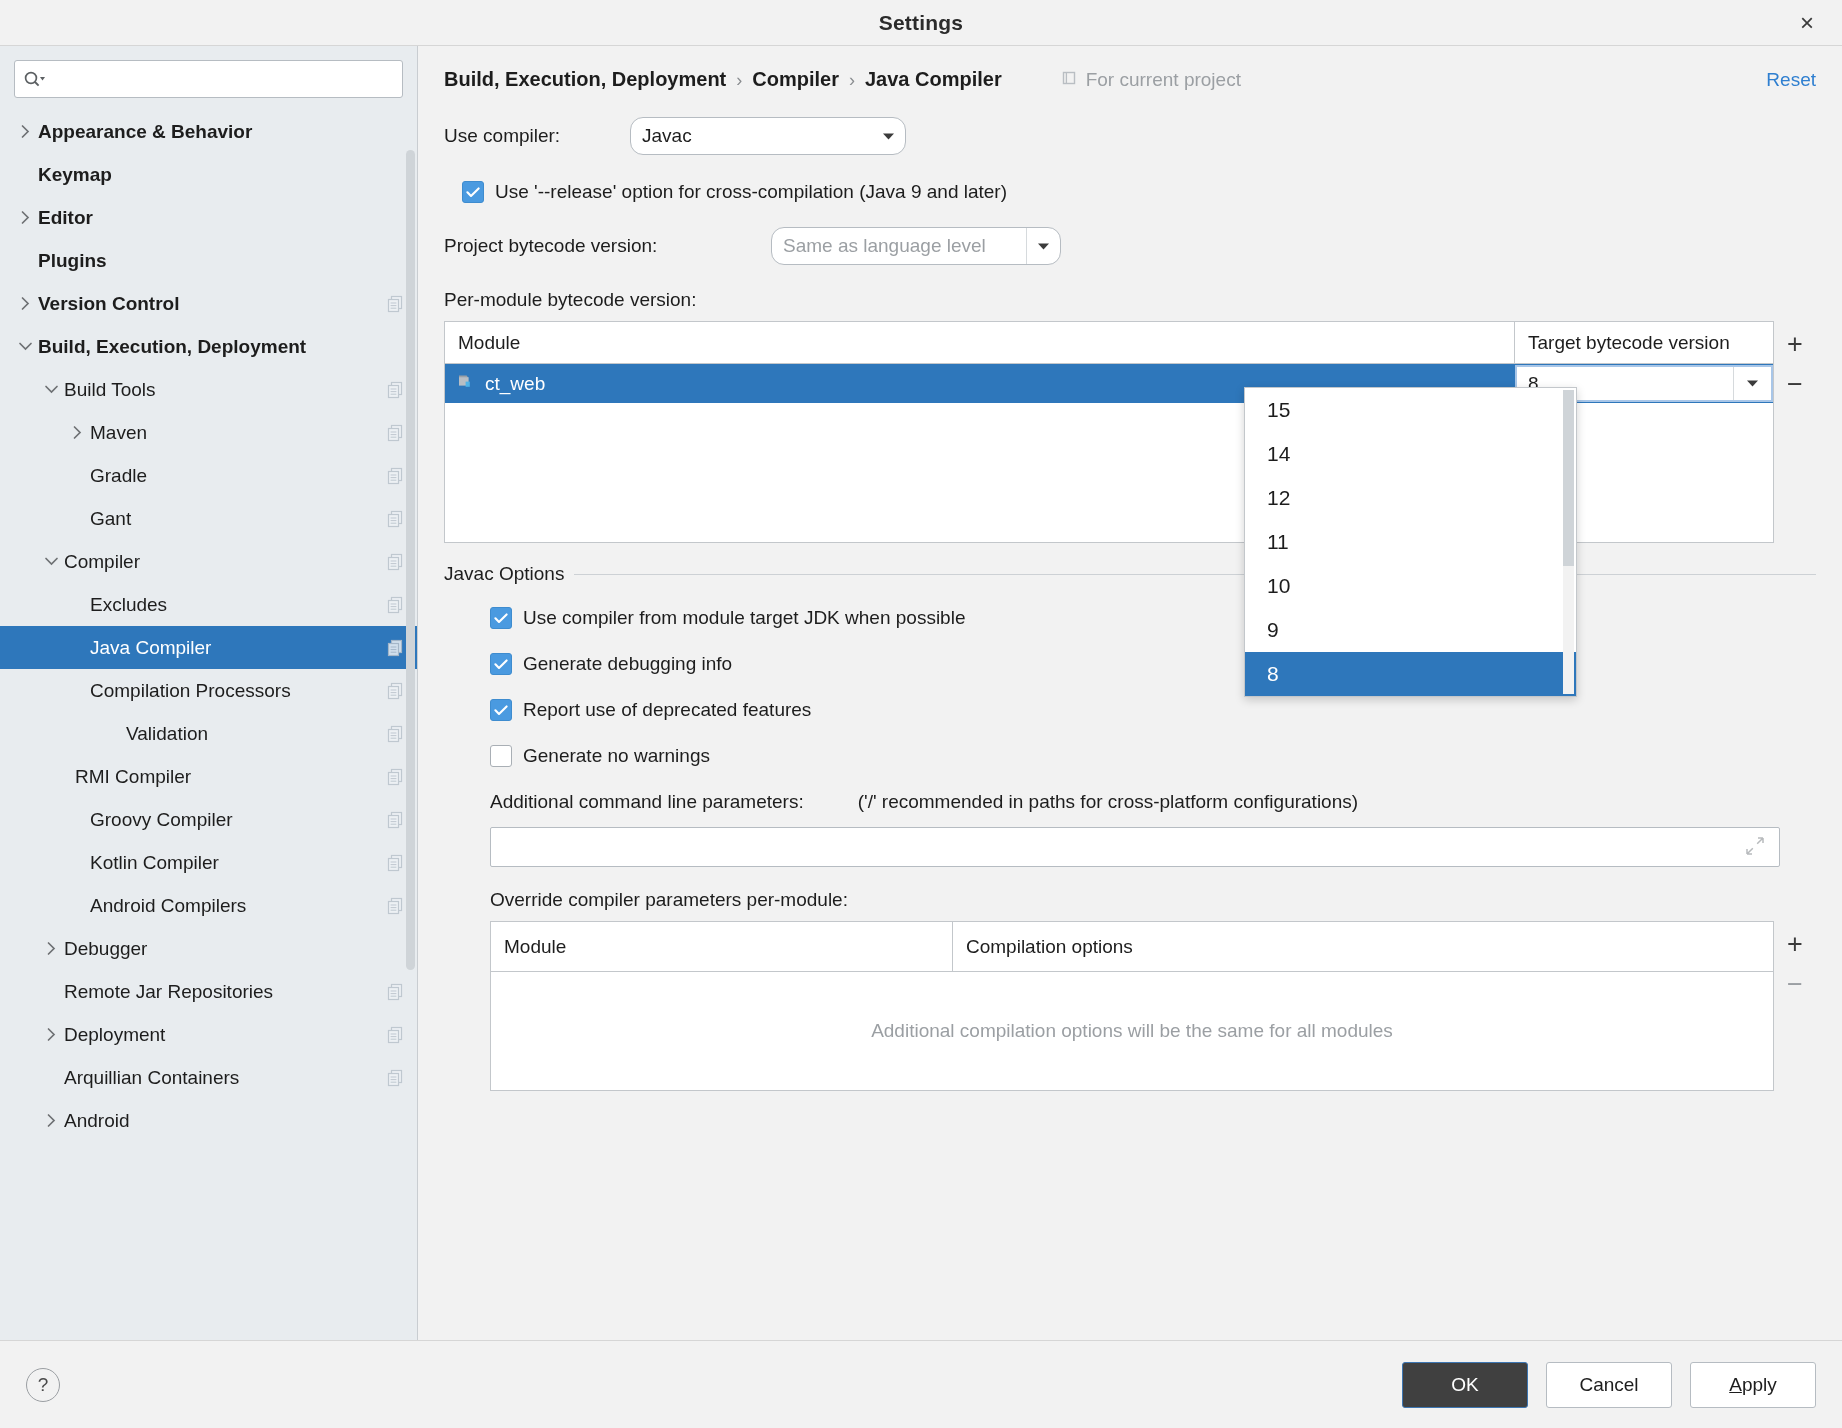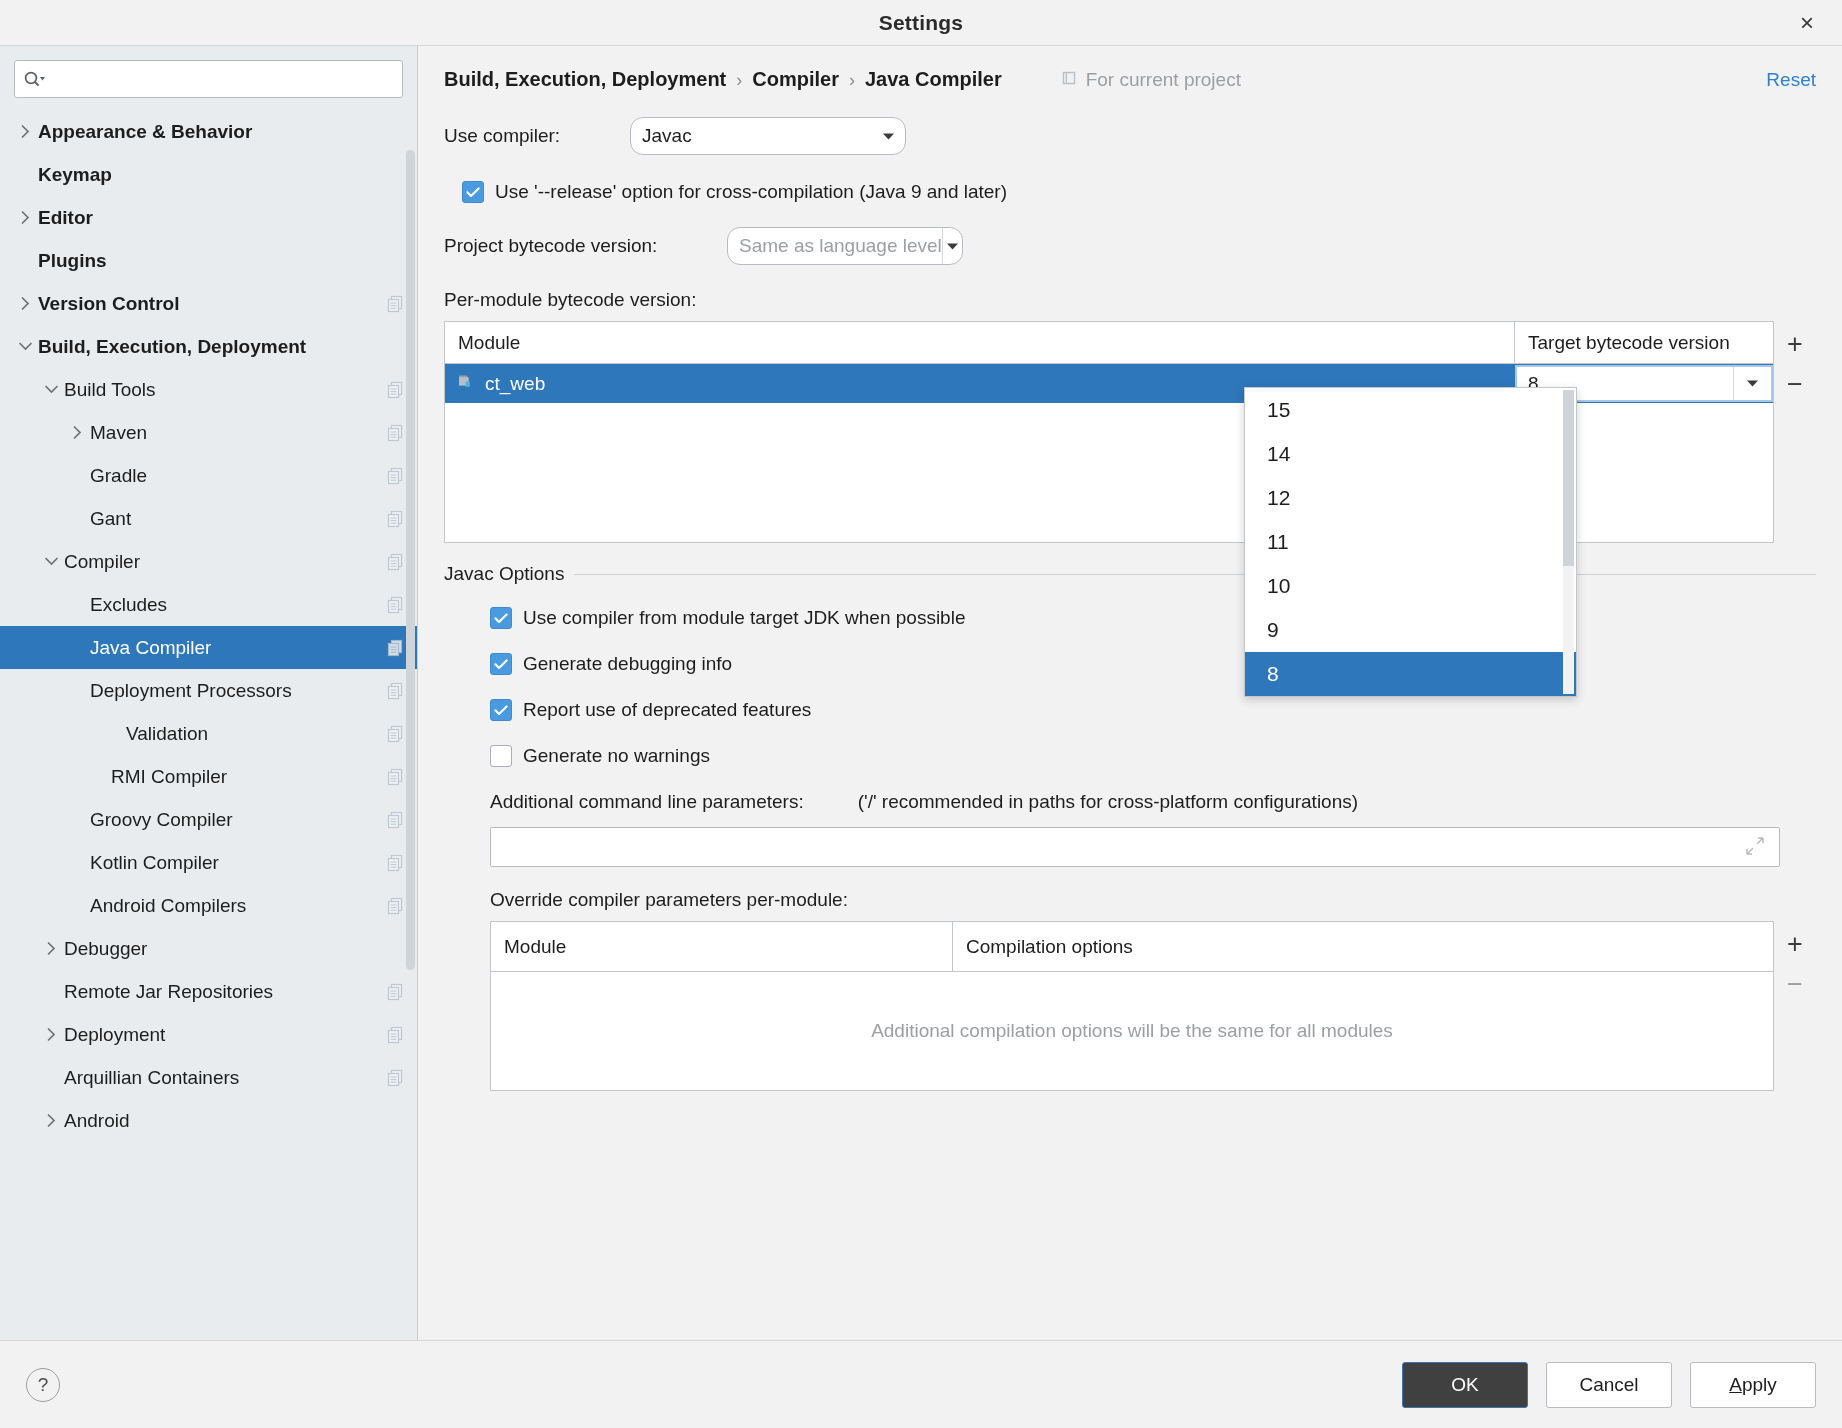--- a/index.html
+++ b/index.html
@@ -338,41 +338,41 @@
             <span class="copy-badge"><svg width="18" height="18" viewBox="0 0 18 18">
                 <rect x="4.5" y="1.5" width="10" height="12" fill="#eef2f6" stroke="#b9c2cb" stroke-width="1.2"></rect>
                 <rect x="1.5" y="4.5" width="10" height="12" fill="#eef2f6" stroke="#b9c2cb" stroke-width="1.2"></rect>
                 <line x1="3.6" y1="8" x2="9.4" y2="8" stroke="#b9c2cb" stroke-width="1"></line>
                 <line x1="3.6" y1="10.6" x2="9.4" y2="10.6" stroke="#b9c2cb" stroke-width="1"></line>
                 <line x1="3.6" y1="13.2" x2="9.4" y2="13.2" stroke="#b9c2cb" stroke-width="1"></line>
               </svg></span>
           </div>
           <div class="tree-item" style="padding-left: 64px;">
             <span class="twisty"></span>
-            <span class="tree-label">Deployment Processors</span>
+            <span class="tree-label">Compilation Processors</span>
             <span class="copy-badge"><svg width="18" height="18" viewBox="0 0 18 18">
                 <rect x="4.5" y="1.5" width="10" height="12" fill="#eef2f6" stroke="#b9c2cb" stroke-width="1.2"></rect>
                 <rect x="1.5" y="4.5" width="10" height="12" fill="#eef2f6" stroke="#b9c2cb" stroke-width="1.2"></rect>
                 <line x1="3.6" y1="8" x2="9.4" y2="8" stroke="#b9c2cb" stroke-width="1"></line>
                 <line x1="3.6" y1="10.6" x2="9.4" y2="10.6" stroke="#b9c2cb" stroke-width="1"></line>
                 <line x1="3.6" y1="13.2" x2="9.4" y2="13.2" stroke="#b9c2cb" stroke-width="1"></line>
               </svg></span>
           </div>
           <div class="tree-item" style="padding-left: 100px;">
             <span class="twisty"></span>
             <span class="tree-label">Validation</span>
             <span class="copy-badge"><svg width="18" height="18" viewBox="0 0 18 18">
                 <rect x="4.5" y="1.5" width="10" height="12" fill="#eef2f6" stroke="#b9c2cb" stroke-width="1.2"></rect>
                 <rect x="1.5" y="4.5" width="10" height="12" fill="#eef2f6" stroke="#b9c2cb" stroke-width="1.2"></rect>
                 <line x1="3.6" y1="8" x2="9.4" y2="8" stroke="#b9c2cb" stroke-width="1"></line>
                 <line x1="3.6" y1="10.6" x2="9.4" y2="10.6" stroke="#b9c2cb" stroke-width="1"></line>
                 <line x1="3.6" y1="13.2" x2="9.4" y2="13.2" stroke="#b9c2cb" stroke-width="1"></line>
               </svg></span>
           </div>
-          <div class="tree-item" style="padding-left: 85px;">
+          <div class="tree-item" style="padding-left: 37px; gap: 12px;">
             <span class="twisty"></span>
             <span class="tree-label">RMI Compiler</span>
             <span class="copy-badge"><svg width="18" height="18" viewBox="0 0 18 18">
                 <rect x="4.5" y="1.5" width="10" height="12" fill="#eef2f6" stroke="#b9c2cb" stroke-width="1.2"></rect>
                 <rect x="1.5" y="4.5" width="10" height="12" fill="#eef2f6" stroke="#b9c2cb" stroke-width="1.2"></rect>
                 <line x1="3.6" y1="8" x2="9.4" y2="8" stroke="#b9c2cb" stroke-width="1"></line>
                 <line x1="3.6" y1="10.6" x2="9.4" y2="10.6" stroke="#b9c2cb" stroke-width="1"></line>
                 <line x1="3.6" y1="13.2" x2="9.4" y2="13.2" stroke="#b9c2cb" stroke-width="1"></line>
               </svg></span>
           </div>
@@ -504,21 +504,21 @@
           <span class="cb on">
             <svg width="14" height="11" viewBox="0 0 14 11">
                 <path d="M1.4 5.3 L5 9 L12.6 1.4" fill="none" stroke="#ffffff" stroke-width="2.1" stroke-linecap="round" stroke-linejoin="round"></path>
               </svg>
           </span>
           <span class="cb-label">Use '--release' option for cross-compilation (Java 9 and later)</span>
         </div>
 
         <div class="row" style="margin-top:24px;">
           <span class="field-label" style="width:283px;">Project bytecode version:</span>
-          <span class="combo split" style="width:236px;">
+          <span class="combo split" style="width:290px;margin-left:44px;">
             <span class="combo-value muted">Same as language level</span>
             <span class="combo-arrow">
               <svg width="13" height="9" viewBox="0 0 13 9">
                   <path d="M1 1.5 L6.5 7.5 L12 1.5 Z" fill="#3b3b3b"></path>
                 </svg>
             </span>
           </span>
         </div>
 
         <div style="margin-top:24px;">

